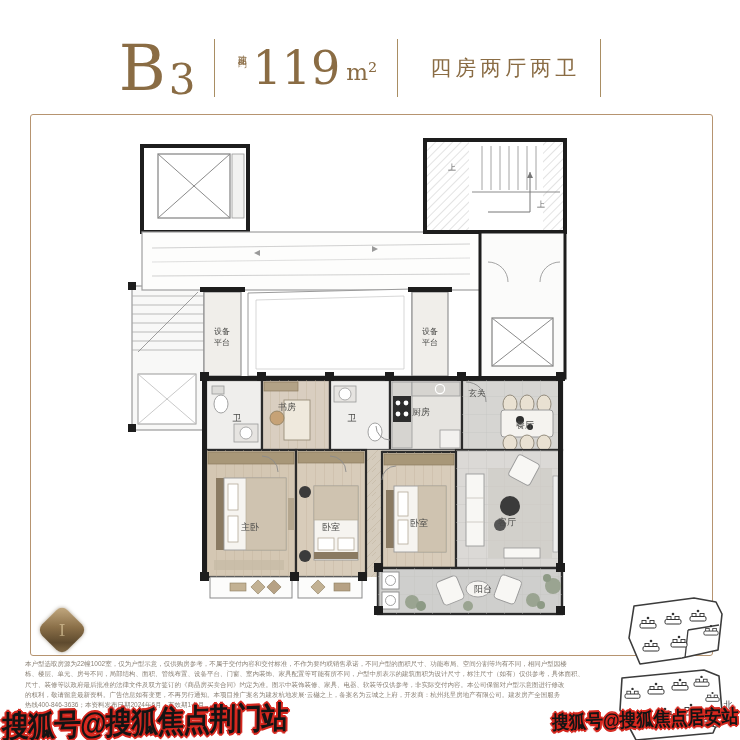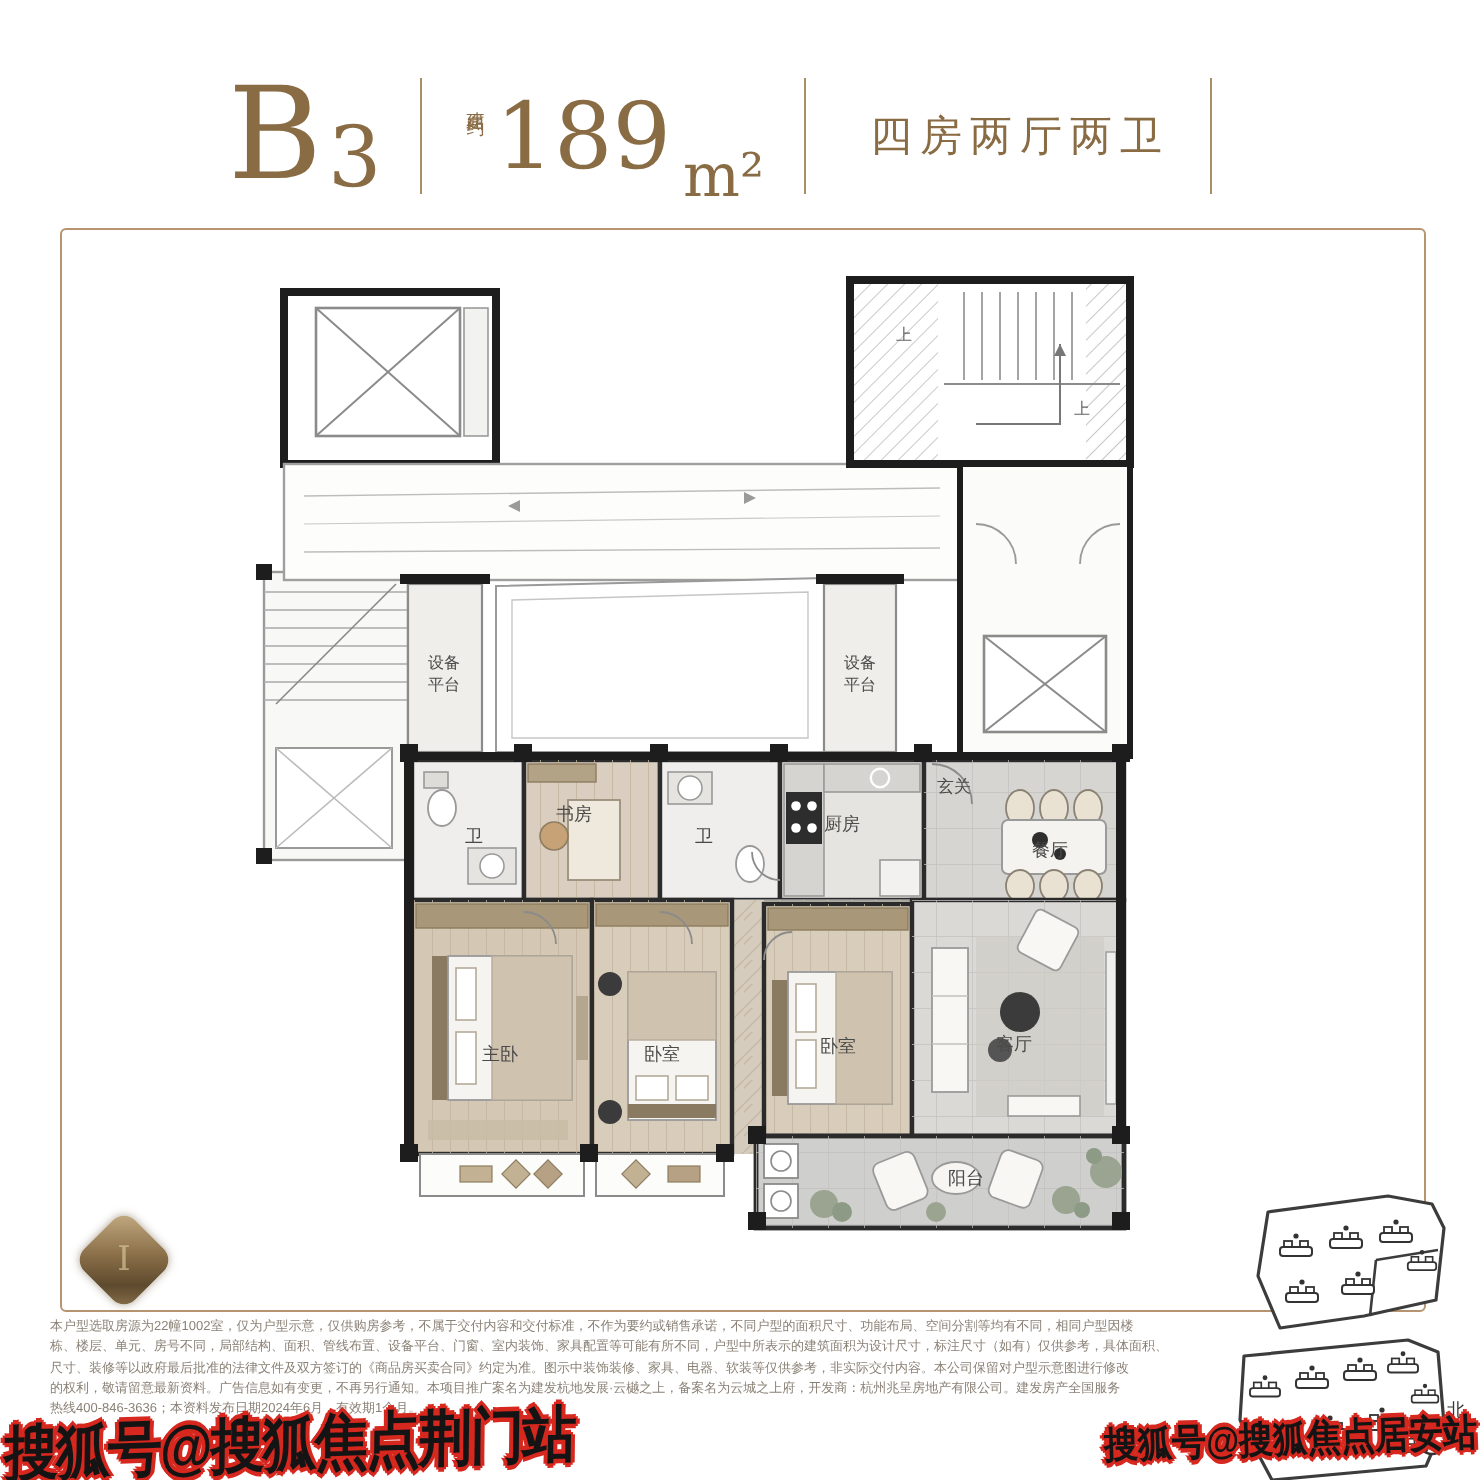--- a/index.html
+++ b/index.html
@@ -9,22 +9,22 @@
   .header{position:absolute;left:0;top:26px;width:740px;height:84px;
           display:flex;justify-content:center;align-items:center;}
   .unit{font-family:"DejaVu Serif","Liberation Serif",serif;font-size:64px;
         color:#8a6c44;line-height:1;letter-spacing:1px;}
   .unit .small{font-size:42px;position:relative;top:4px;left:2px;}
   .hdiv{width:1px;height:58px;background:#a98e63;margin:0 20px;}
   .area{display:flex;align-items:center;color:#8a6c44;}
   .area-pre{writing-mode:vertical-rl;text-orientation:upright;font-size:9px;
             letter-spacing:2px;color:#8a6c44;margin-right:4px;height:40px;}
   .area-num{font-family:"DejaVu Serif","Liberation Serif",serif;font-size:46px;line-height:1;}
-  .area-unit{font-family:"DejaVu Serif","Liberation Serif",serif;font-size:30px;margin-left:6px;
-             position:relative;top:20px;}
+  .area-unit{font-family:"DejaVu Serif","Liberation Serif",serif;font-size:23px;margin-left:6px;
+             position:relative;top:4px;}
   .rooms{font-size:21px;color:#8a6c44;letter-spacing:4px;margin-left:12px;}
   
   .plan-box{position:absolute;left:30px;top:114px;width:681px;height:540px;
             border:1px solid #b69470;border-radius:3px;background:#fff;}
   .plan-svg{position:absolute;left:0;top:0;}
   
   .logo{position:absolute;left:44px;top:612px;width:36px;height:36px;
         transform:rotate(45deg);border-radius:8px;
         background:linear-gradient(135deg,#c9b087 0%,#8a6f48 45%,#5e4a2e 75%,#8d744e 100%);
         box-shadow:0 0 4px rgba(90,70,40,.5);}
@@ -49,21 +49,21 @@
 </head>
 <body>
 
 <div class="stage">
 
   <div class="header">
     <div class="unit"><span>B</span><span class="small">3</span></div>
     <div class="hdiv"></div>
     <div class="area">
       <span class="area-pre">建面约</span>
-      <span class="area-num">189</span>
+      <span class="area-num">119</span>
       <span class="area-unit">m²</span>
     </div>
     <div class="hdiv"></div>
     <div class="rooms">四房两厅两卫</div>
     <div class="hdiv"></div>
   </div>
 
   <div class="plan-box"></div>
 
   <svg class="plan-svg" width="740" height="740" viewBox="0 0 740 740">

